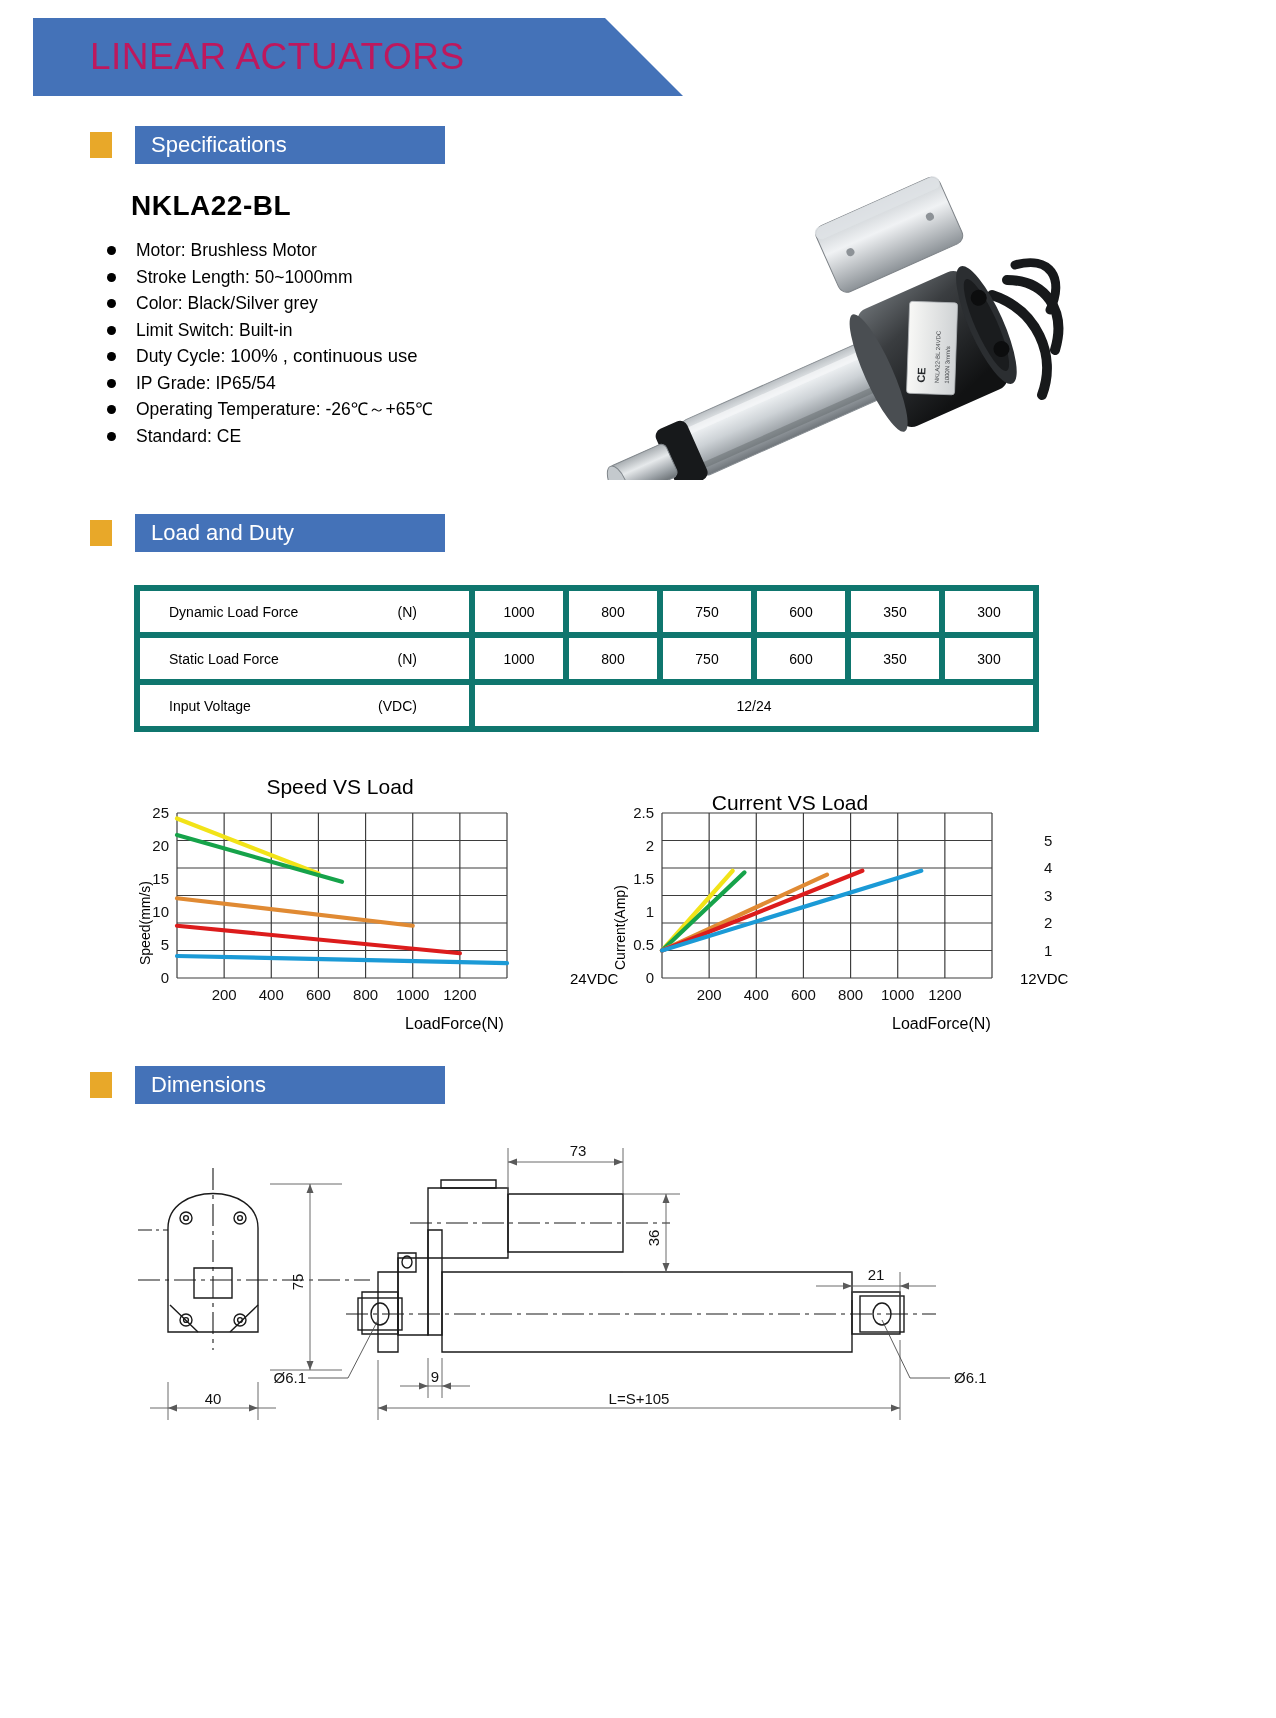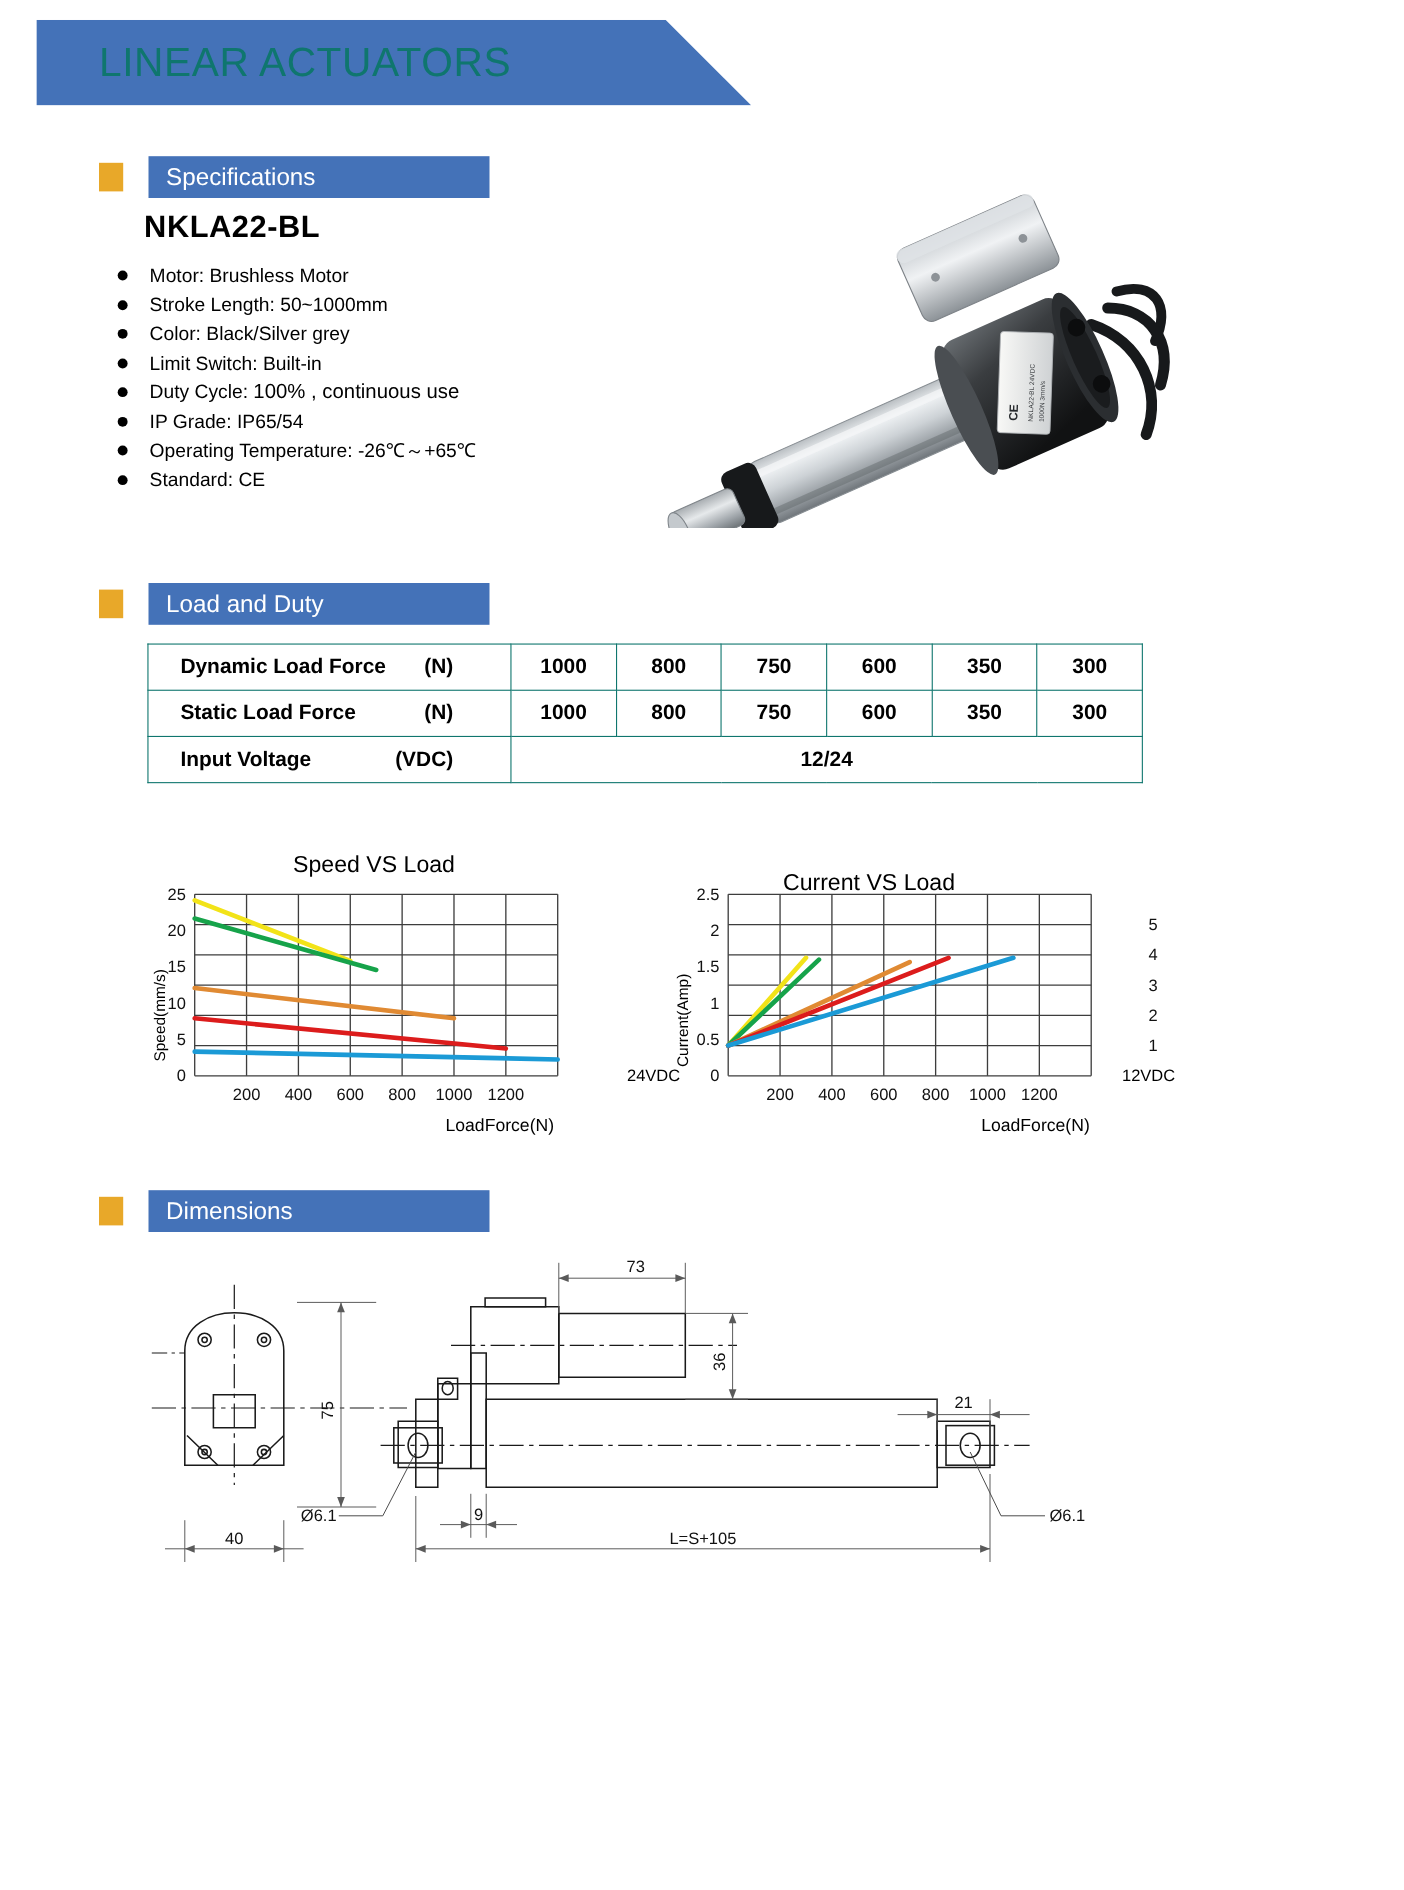--- a/index.html
+++ b/index.html
@@ -28,31 +28,30 @@
     position: absolute;
     inset: 0;
     background: #4472b8;
     clip-path: polygon(0 0, 88% 0, 100% 100%, 0 100%);
   }
   .banner-text {
     position: absolute;
     left: 57px;
     top: 50%;
     transform: translateY(-50%);
-    color: #0f766e;
+    color: #be185d;
     font-size: 37px;
     letter-spacing: 0.5px;
     white-space: nowrap;
   }
 
   
   .section-head {
     position: absolute;
     height: 38px;
-    margin-top: 16px;
   }
   .section-square {
     position: absolute;
     left: 0;
     top: 6px;
     width: 22px;
     height: 26px;
     background: #e8a829;
   }
   .section-bar {
@@ -128,26 +127,25 @@
 
   table.spec-table {
     position: absolute;
     left: 134px;
     top: 585px;
     width: 905px;
     border-collapse: collapse;
     table-layout: fixed;
   }
   table.spec-table td {
-    border: 1px solid #0f766e;
+    border: 6px solid #0f766e;
     height: 41px;
     text-align: center;
-    font-size: 19px;
+    font-size: 14px;
     padding: 0;
-    font-weight: bold;
   }
   table.spec-table td.rowlabel {
     text-align: left;
     width: 300px;
     position: relative;
     padding-left: 29px;
   }
   table.spec-table td.rowlabel .unit {
     position: absolute;
     right: 52px;

